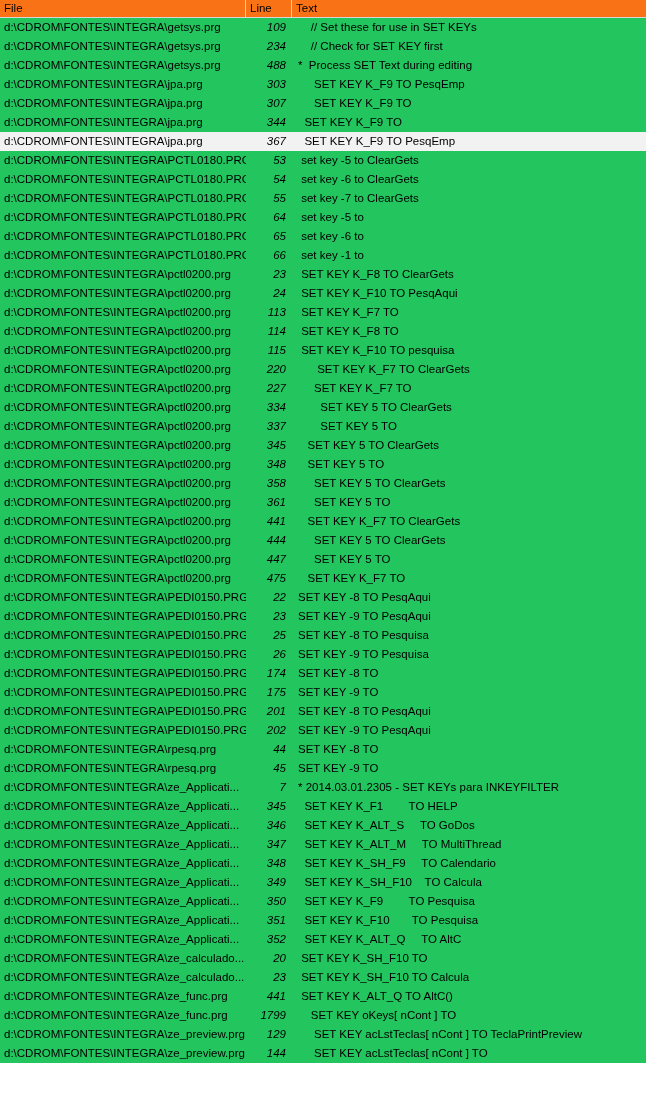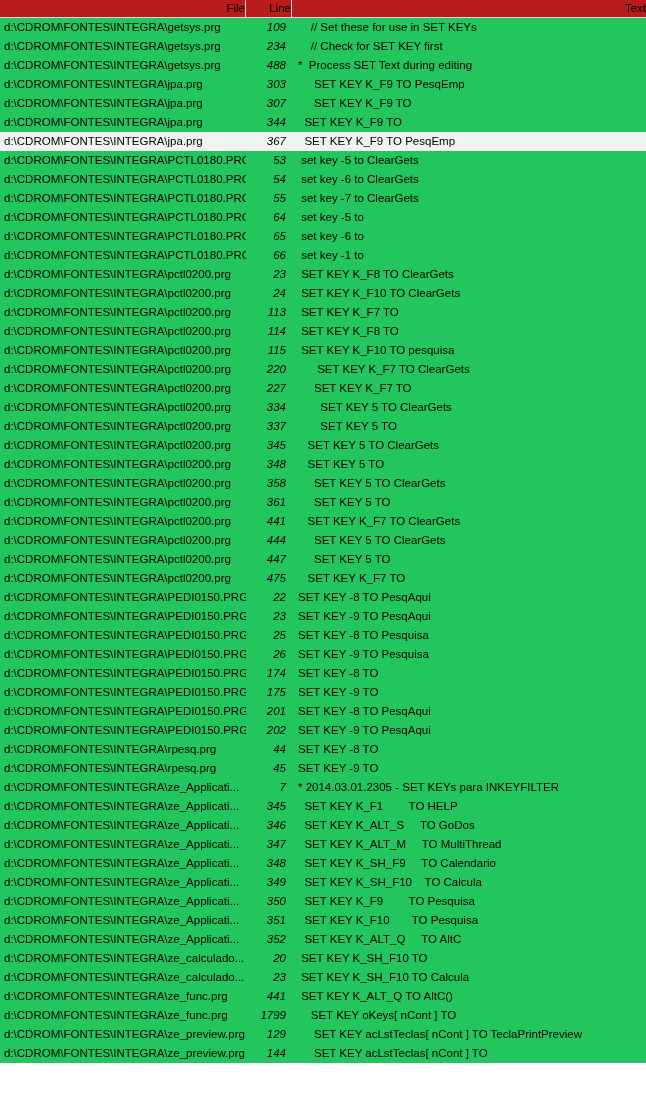--- a/index.html
+++ b/index.html
@@ -19,24 +19,23 @@
     width: 646px;
     height: 1098px;
     display: flex;
     flex-direction: column;
     background: #ffffff;
   }
   .grid-header {
     display: flex;
     height: 17px;
     align-items: center;
-    background: #b91c1c;
+    background: #f97316;
     border-bottom: 1px solid #d6d6d6;
     flex: 0 0 auto;
-    text-align: right;
   }
   .grid-header .hcell {
     font-size: 11.5px;
     color: #000;
     padding-left: 4px;
     box-sizing: border-box;
     white-space: nowrap;
     overflow: hidden;
     height: 17px;
     line-height: 17px;
@@ -160,21 +159,21 @@
         <div class="cell col-text"> set key -1 to</div>
       </div>
       <div class="row">
         <div class="cell col-file">d:\CDROM\FONTES\INTEGRA\pctl0200.prg</div>
         <div class="cell col-line">23</div>
         <div class="cell col-text"> SET KEY K_F8 TO ClearGets</div>
       </div>
       <div class="row">
         <div class="cell col-file">d:\CDROM\FONTES\INTEGRA\pctl0200.prg</div>
         <div class="cell col-line">24</div>
-        <div class="cell col-text"> SET KEY K_F10 TO ClearGets</div>
+        <div class="cell col-text"> SET KEY K_F10 TO PesqAqui</div>
       </div>
       <div class="row">
         <div class="cell col-file">d:\CDROM\FONTES\INTEGRA\pctl0200.prg</div>
         <div class="cell col-line">113</div>
         <div class="cell col-text"> SET KEY K_F7 TO</div>
       </div>
       <div class="row">
         <div class="cell col-file">d:\CDROM\FONTES\INTEGRA\pctl0200.prg</div>
         <div class="cell col-line">114</div>
         <div class="cell col-text"> SET KEY K_F8 TO</div>

